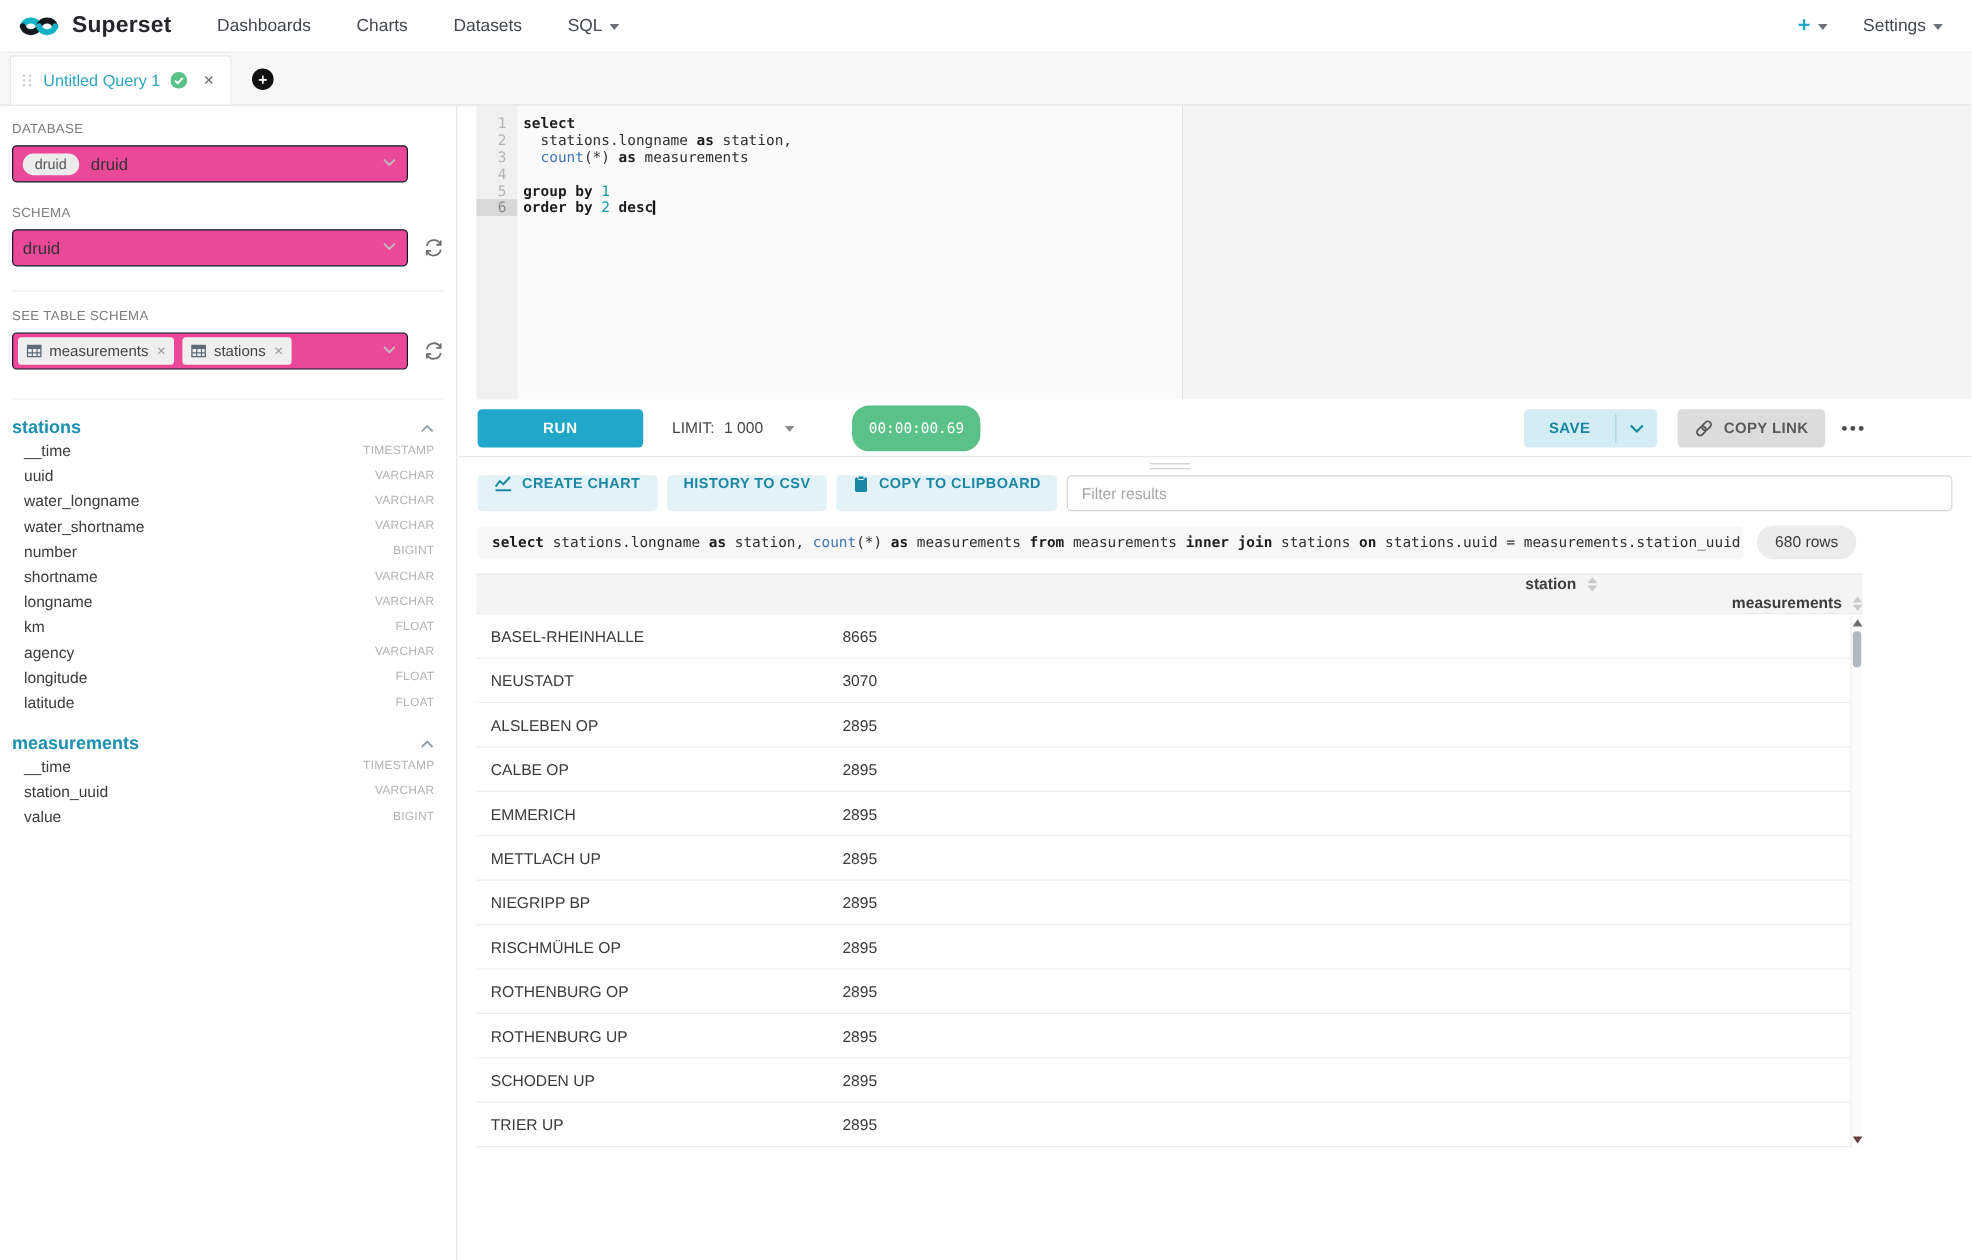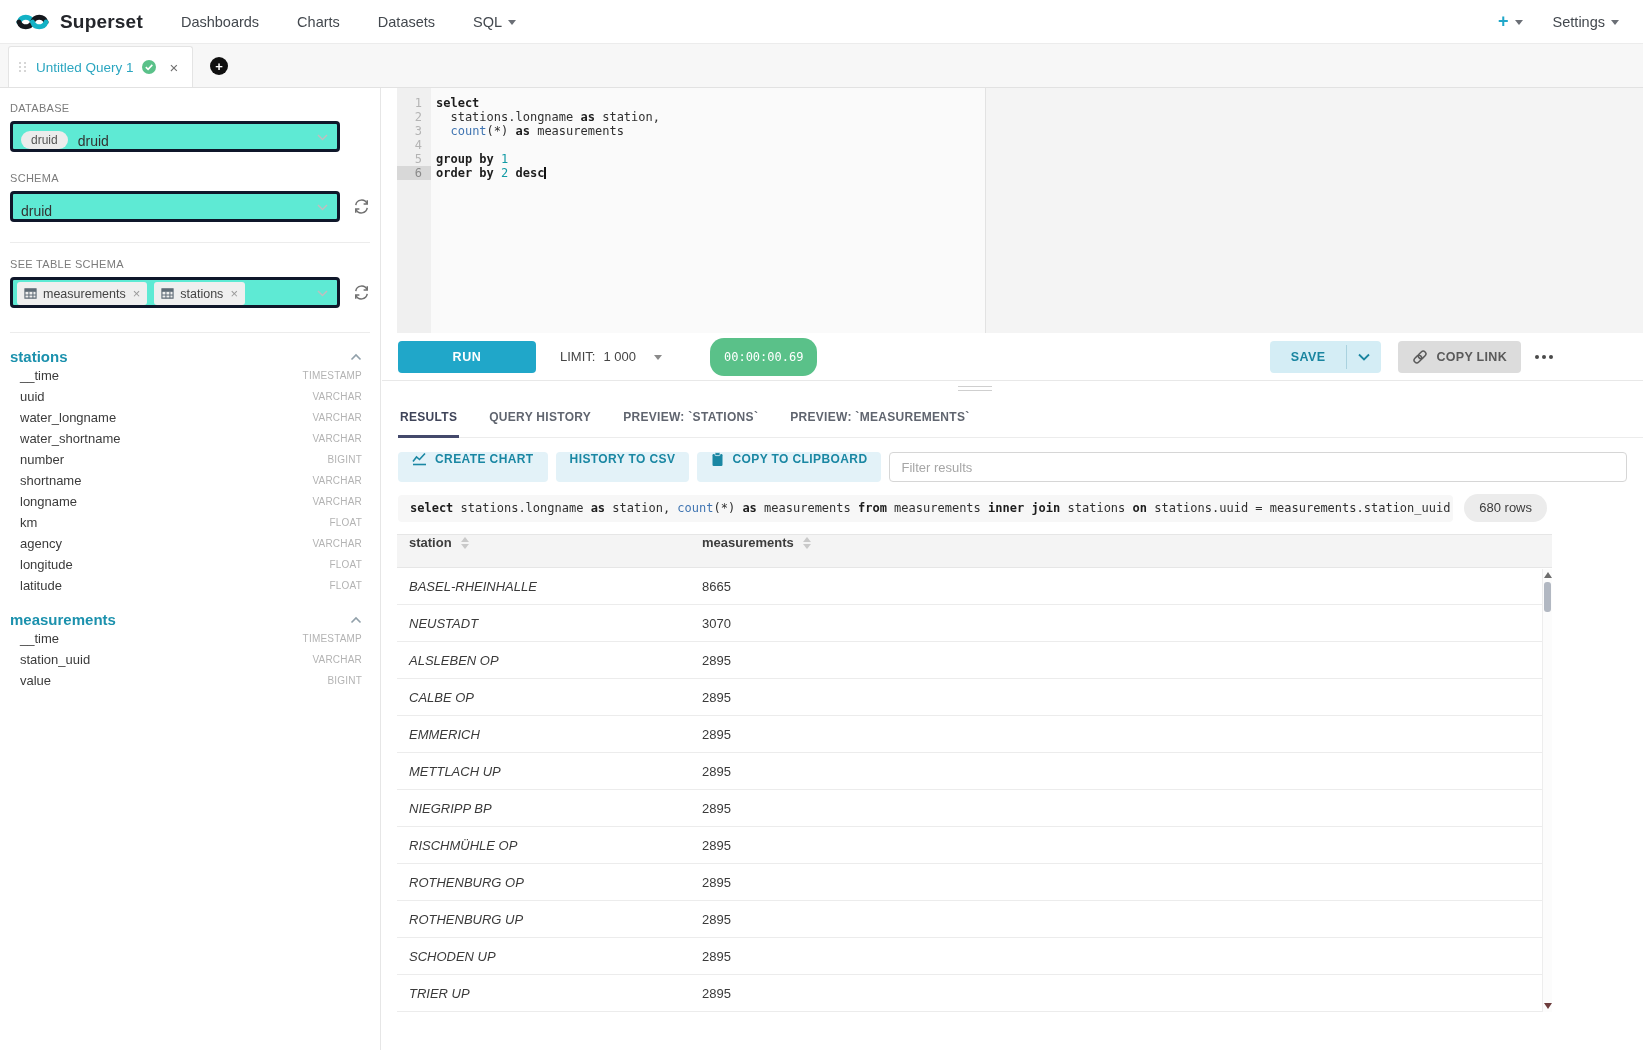--- a/index.html
+++ b/index.html
@@ -32,22 +32,22 @@
   .qtab-close { margin-left:14px; color:#6f6f6f; font-size:15px; line-height:1; cursor:pointer;}
   .addtab { position:absolute; left:210px; top:13px; width:18px; height:18px; border-radius:50%;
     background:#101010; color:#fff; font-size:13px; font-weight:bold; display:flex;
     align-items:center; justify-content:center; cursor:pointer; z-index:21;}
 
   
   .sidebar { position:absolute; left:0; top:88px; width:381px; bottom:0; background:#fff;
     border-right:1px solid #e6e6e6; padding:14px 10px 0 10px; overflow:hidden;}
   .sb-label { font-size:11px; color:#7b7b7b; letter-spacing:.3px;}
   .sel-row { display:flex; align-items:center; margin-top:7px;}
-  .sel { height:31px; border:3px solid #0f172a; border-radius:4px; display:flex; align-items:flex-end;
-    padding:0 26px 0 8px; width:330px; position:relative; background:#5eead4; cursor:pointer;}
+  .sel { height:31px; border:1px solid #0f172a; border-radius:4px; display:flex; align-items:center;
+    padding:0 26px 0 8px; width:330px; position:relative; background:#ec4899; cursor:pointer;}
   .sel .chev { position:absolute; right:9px; top:10px;}
   .db-tag { background:#ececec; border-radius:10px; padding:2px 10px; font-size:12px; color:#555; margin-right:10px;}
   .sel-value { font-size:14px; color:#333;}
   .refresh-btn { margin-left:13px; cursor:pointer; display:flex;}
   .chips { display:flex; gap:7px; align-items:center;}
   .chip { background:#efefef; border-radius:3px; height:23px; display:inline-flex; align-items:center;
     gap:6px; padding:0 7px; font-size:12.5px; color:#444; cursor:pointer;}
   .chip .grid-ic { width:13px; height:13px;}
   .chip-x { color:#999; font-size:13px; margin-left:1px; cursor:pointer;}
   .sb-divider { border-top:1px solid #ececec; margin-top:20px;}
@@ -113,32 +113,32 @@
   .filter-input { flex:1; height:30px; border:1px solid #d6d6d6; border-radius:4px; padding:0 11px;
     font-family:inherit; font-size:13px; color:#333;}
   .filter-input::placeholder { color:#a6a6a6;}
   .query-row { margin:12px 96px 0 16px; display:flex; align-items:center;}
   .qbar { flex:1; background:#f7f7f7; border-radius:4px; height:27px; line-height:27px; padding:0 12px;
     font:12px/27px "DejaVu Sans Mono", monospace; color:#2f2f2f; white-space:nowrap; overflow:hidden;}
   .rows-pill { margin-left:11px; height:28px; background:#ececec; border-radius:14px; padding:0 15px;
     line-height:28px; font-size:13px; color:#3c3c3c; white-space:nowrap;}
   .rtable { margin:12px 0 0 15px; width:1155px; position:relative;}
   .thead { display:flex; height:34px; background:#f4f4f4; border-top:1px solid #e6e6e6;
-    border-bottom:1px solid #e6e6e6; align-items:flex-start;}
+    border-bottom:1px solid #e6e6e6; align-items:flex-end;flex-direction:column;}
   .th { display:flex; align-items:center; gap:9px; padding-left:12px; font-weight:bold; font-size:13px;
     color:#3d3d3d; cursor:pointer;}
   .th0 { width:293px;} .th1 { flex:1;}
   .sort { display:flex; flex-direction:column; gap:2px;}
   .s-up { width:0; height:0; border-left:4px solid transparent; border-right:4px solid transparent;
     border-bottom:5px solid #c9c9c9; display:block;}
   .s-dn { width:0; height:0; border-left:4px solid transparent; border-right:4px solid transparent;
     border-top:5px solid #c9c9c9; display:block;}
   .trow { display:flex; height:37px; border-bottom:1px solid #ececec; align-items:center;
     font-size:13px; color:#3a3a3a; background:#fff;}
-  .td0 { width:293px; padding-left:12px;font-style:italic;} .td1 { flex:1; padding-left:12px;}
+  .td0 { width:293px; padding-left:12px;} .td1 { flex:1; padding-left:12px;}
   .vscroll { position:absolute; right:0; top:35px; height:443px; width:10px; background:#fcfcfc;
     border-left:1px solid #ededed;}
   .vs-up { position:absolute; top:3px; left:1px; width:0; height:0; border-left:4px solid transparent;
     border-right:4px solid transparent; border-bottom:6px solid #6d6d6d;}
   .vs-thumb { position:absolute; top:13px; left:1px; width:7px; height:30px; background:#b2b8c2; border-radius:3px;}
   .vs-dn { position:absolute; bottom:3px; left:1px; width:0; height:0; border-left:4px solid transparent;
     border-right:4px solid transparent; border-top:6px solid #6d3d3d;}
 
   svg { display:block;}
 </style>
@@ -396,26 +396,20 @@
       <i></i>
     </span>
 </div>
 
 <div class="split-handle">
     <div></div>
     <div></div>
   </div>
 
 <div class="south">
-  <div class="rtabs-row" id="rtabs">
-      <span class="rtab active">RESULTS</span>
-      <span class="rtab">QUERY HISTORY</span>
-      <span class="rtab">PREVIEW: `STATIONS`</span>
-      <span class="rtab">PREVIEW: `MEASUREMENTS`</span>
-    </div>
 
   <div class="actions-row">
     <button class="act-btn">
       <svg width="15" height="14" viewBox="0 0 15 14">
         <path d="M1,9.5 L4.5,5 L7.5,7.5 L13,1.5" fill="none" stroke="#1a87a3" stroke-width="1.6"></path>
         <path d="M1,12.5 L14,12.5" stroke="#1a87a3" stroke-width="1.6"></path>
       </svg>
       <span>CREATE CHART</span>
     </button>
     <button class="act-btn">

